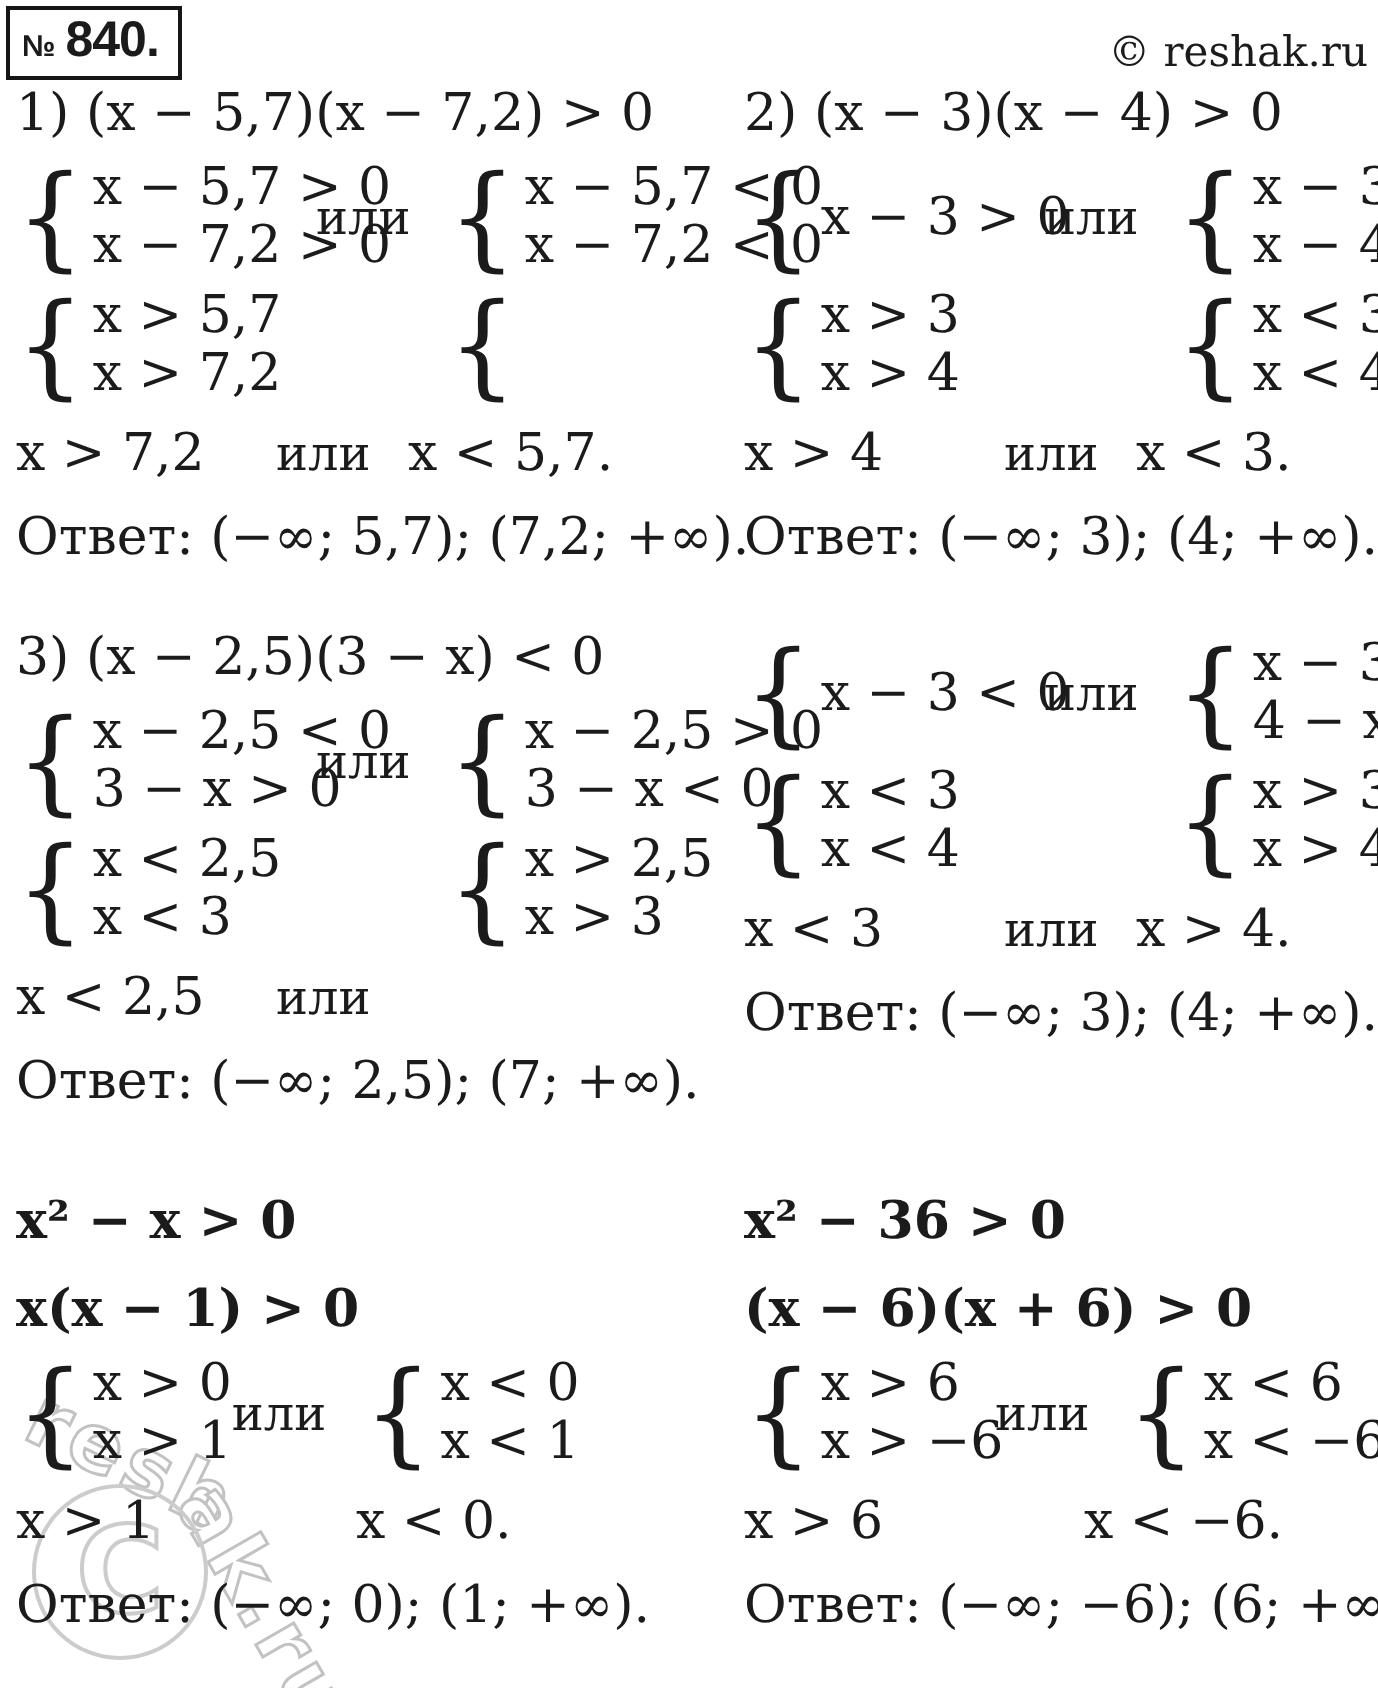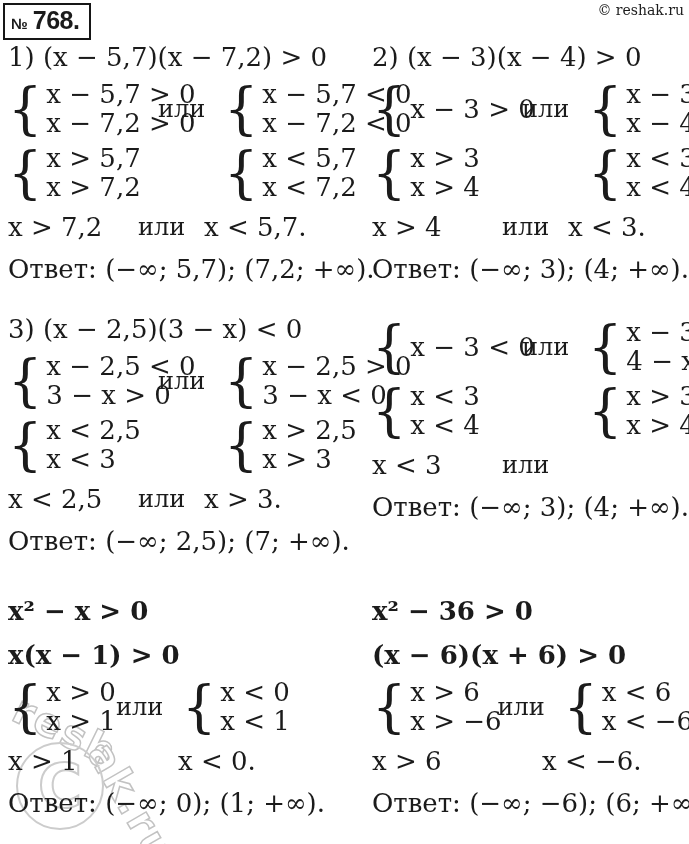--- a/index.html
+++ b/index.html
@@ -11,21 +11,21 @@
   
   .num-box {
     position:absolute; top:3px; left:3px; z-index:2;
     border:2.5px solid #161616; background:#fff;
     padding:1px 10px 3px 6px;
     display:flex; align-items:baseline; gap:5px;
     font-family:"Liberation Sans", sans-serif; font-weight:bold;
   }
   .num-box .no-sign { font-size:15px; }
   .num-box .no-val  { font-size:25px; letter-spacing:-0.5px; }
-  .copyright { position:absolute; top:2px; right:5px; z-index:2; font-size:14px;margin-left:25px; }
+  .copyright { position:absolute; top:14px; right:5px; z-index:2; font-size:21px;margin-left:25px; }
 
   
   .watermark { position:absolute; z-index:0; pointer-events:none; }
   .wm-text {
     left:26px; top:686px;
     transform:rotate(26deg); transform-origin:left top;
     font-family:"DejaVu Sans", sans-serif; font-weight:bold; font-size:40px;
     letter-spacing:3px; color:#ffffff;
     -webkit-text-stroke:1.5px #c2c2c2; white-space:nowrap;
   }
@@ -73,21 +73,21 @@
 </head>
 <body>
 
 <div class="watermark wm-text"><span class="wm-part1">resh</span><span class="wm-part2">ak.ru</span></div>
 <div class="watermark wm-circle">
   <span class="wm-c">C</span>
 </div>
 
 <div class="num-box">
   <span class="no-sign">№</span>
-  <span class="no-val">768.</span>
+  <span class="no-val">840.</span>
 </div>
 <div class="copyright">© reshak.ru</div>
 
 <div class="content">
 
   <section class="problem wide">
     <div class="title">1) (x − 5,7)(x − 7,2) &gt; 0</div>
     <div class="sys-row">
       <div class="system">
         <span class="brace">{</span>
@@ -109,24 +109,20 @@
       <div class="system">
         <span class="brace">{</span>
         <span class="sys-lines">
           <span class="sys-line">x &gt; 5,7</span>
           <span class="sys-line">x &gt; 7,2</span>
         </span>
       </div>
       <span class="or"></span>
       <div class="system">
         <span class="brace">{</span>
-        <span class="sys-lines">
-          <span class="sys-line">x &lt; 5,7</span>
-          <span class="sys-line">x &lt; 7,2</span>
-        </span>
       </div>
     </div>
     <div class="conclusion">
       <span class="c-left">x &gt; 7,2</span>
       <span class="or">или</span>
       <span class="c-right">x &lt; 5,7.</span>
     </div>
     <div class="answer">Ответ: (−∞; 5,7);  (7,2; +∞).</div>
   </section>
 
@@ -205,21 +201,20 @@
         <span class="brace">{</span>
         <span class="sys-lines">
           <span class="sys-line">x &gt; 2,5</span>
           <span class="sys-line">x &gt; 3</span>
         </span>
       </div>
     </div>
     <div class="conclusion">
       <span class="c-left">x &lt; 2,5</span>
       <span class="or">или</span>
-      <span class="c-right">x &gt; 3.</span>
     </div>
     <div class="answer">Ответ: (−∞; 2,5);  (7; +∞).</div>
   </section>
 
   <section class="problem wide">
     <div class="sys-row">
       <div class="system">
         <span class="brace">{</span>
         <span class="sys-lines">
           <span class="sys-line">x − 3 &lt; 0</span>
@@ -247,20 +242,21 @@
         <span class="brace">{</span>
         <span class="sys-lines">
           <span class="sys-line">x &gt; 3</span>
           <span class="sys-line">x &gt; 4</span>
         </span>
       </div>
     </div>
     <div class="conclusion">
       <span class="c-left">x &lt; 3</span>
       <span class="or">или</span>
+      <span class="c-right">x &gt; 4.</span>
     </div>
     <div class="answer">Ответ: (−∞; 3);  (4; +∞).</div>
   </section>
 
   <section class="problem narrow">
     <div class="pre-line">x² − x &gt; 0</div>
     <div class="pre-line">x(x − 1) &gt; 0</div>
     <div class="sys-row">
       <div class="system">
         <span class="brace">{</span>

